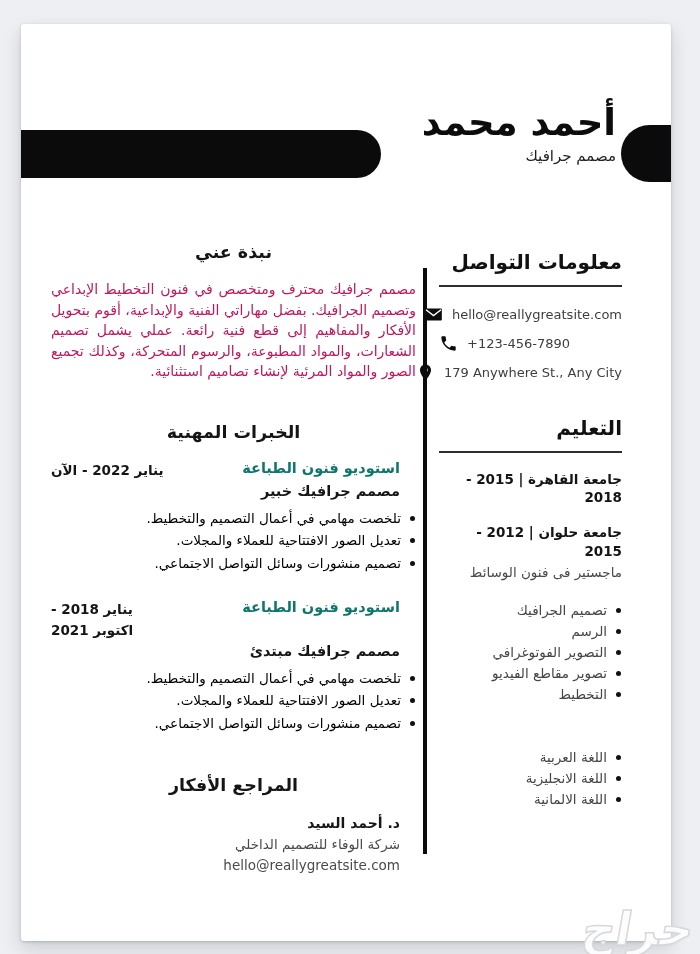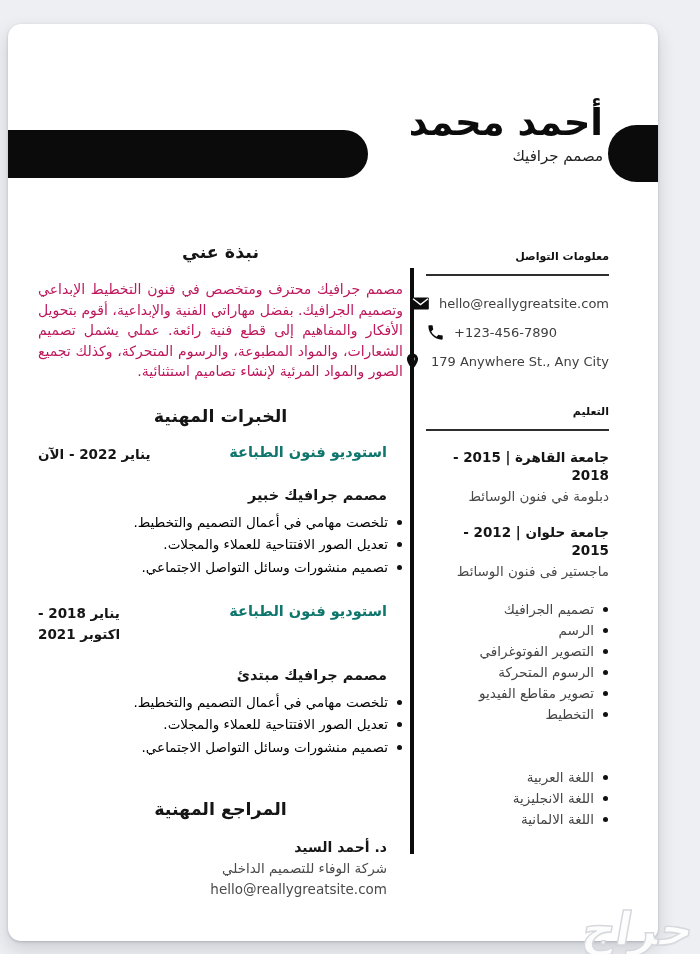--- a/index.html
+++ b/index.html
@@ -4,22 +4,22 @@
 <style>
   html,body { margin:0; padding:0; }
   body {
     width:700px; height:954px; overflow:hidden;
     background:#edeff2;
     font-family:"DejaVu Sans", sans-serif;
   }
   .stage { position:relative; width:700px; height:954px; background:#edeff2; }
 
   .page {
-    position:absolute; left:8px; top:24px; width:650px; height:917px;
-    background:#ffffff; border-radius:13px;
+    position:absolute; left:21px; top:24px; width:650px; height:917px;
+    background:#ffffff; border-radius:3px;
     box-shadow:0 1px 3px rgba(30,40,60,.22), 0 8px 18px rgba(30,40,60,.16);
   }
 
   
   .bar-left {
     position:absolute; left:0; top:106px; width:360px; height:48px;
     background:#0b0b0b; border-radius:0 24px 24px 0;
   }
   .pill-right {
     position:absolute; right:0; top:101px; width:50px; height:57px;
@@ -31,21 +31,21 @@
 
   
   .divider { position:absolute; left:402px; top:244px; width:4px; height:586px; background:#0c0c0c; }
   .columns { position:absolute; top:204px; left:0; right:0; bottom:0; display:flex; direction:rtl; overflow:hidden; }
 
   .sidebar { width:248px; box-sizing:border-box; padding:22px 49px 0 16px; }
   .main    { flex:1; box-sizing:border-box; padding:14px 7px 0 30px; }
 
   
   .s-section h3 {
-    margin:0; font-size:11px; font-weight:700; color:#111;
+    margin:0; font-size:20px; font-weight:700; color:#111;
     text-align:right; padding-bottom:11px; border-bottom:2px solid #2e2e2e;
   }
   .s-contact   { }
   .s-education { margin-top:34px; }
   .s-skills    { margin-top:20px; }
   .s-languages { margin-top:44px; }
 
   .contact-list { margin-top:18px; }
   .contact-row { display:flex; align-items:center; gap:9px; margin-bottom:10px; }
   .contact-row .c-icon { flex:0 0 auto; width:19px; height:19px; }
@@ -61,34 +61,34 @@
     position:relative; padding-right:15px; margin-bottom:2px;
     font-size:13.5px; color:#454545; line-height:19px; text-align:right;
   }
   ul.dot-list li::before {
     content:""; position:absolute; right:1px; top:7px;
     width:5px; height:5px; border-radius:50%; background:#111;
   }
 
   
   .m-heading { margin:0; font-size:17.5px; font-weight:700; color:#151515; text-align:center; }
-  .exp-heading { margin-top:24px; }
+  .exp-heading { margin-top:40px; }
   .refs-heading { margin-top:42px; }
 
   .about {
     margin:17px 0 0; font-size:14px; line-height:20.5px;
     color:#be185d; text-align:justify; text-align-last:right;
   }
 
   .job { margin-top:18px; }
   .job + .job { margin-top:26px; }
   .job-head { display:flex; align-items:flex-start; }
   .company { flex:1; font-size:14.5px; font-weight:700; color:#0f766e; text-align:right; padding-right:16px; }
   .date { width:124px; font-size:13.5px; font-weight:700; color:#161616; text-align:left; line-height:1.5; }
-  .role { margin-top:23px; font-size:14.5px; font-weight:700; color:#161616; text-align:right; padding-right:16px; }
+  .role { margin-top:3px; font-size:14.5px; font-weight:700; color:#161616; text-align:right; padding-right:16px; }
   .job ul.dot-list { margin-top:10px; }
   .job ul.dot-list li { font-size:13.5px; color:#000000; line-height:19.5px; margin-bottom:3px; }
 
   .ref { margin-top:20px; padding-right:16px; }
   .ref-name { font-size:14px; font-weight:700; color:#161616; }
   .ref-co { font-size:13.5px; color:#4a4a4a; margin-top:5px; }
   .ref-email { font-size:13.5px; color:#4a4a4a; margin-top:5px; }
 
   
   .watermark {
@@ -148,34 +148,32 @@
                   </svg>
               </span>
             </div>
           </div>
         </section>
 
         <section class="s-section s-education">
           <h3>التعليم</h3>
           <div class="edu-item">
             <div class="edu-line1">جامعة القاهرة | 2015 - 2018</div>
-            <div class="edu-line2">دبلومة في فنون الوسائط</div>
           </div>
           <div class="edu-item">
             <div class="edu-line1">جامعة حلوان | 2012 - 2015</div>
             <div class="edu-line2">ماجستير فى فنون الوسائط</div>
           </div>
         </section>
 
         <section class="s-section s-skills">
           <ul class="dot-list">
             <li>تصميم الجرافيك</li>
             <li>الرسم</li>
             <li>التصوير الفوتوغرافي</li>
-            <li>الرسوم المتحركة</li>
             <li>تصوير مقاطع الفيديو</li>
             <li>التخطيط</li>
           </ul>
         </section>
 
         <section class="s-section s-languages">
           <ul class="dot-list">
             <li>اللغة العربية</li>
             <li>اللغة الانجليزية</li>
             <li>اللغة الالمانية</li>
@@ -209,21 +207,21 @@
             <div class="date">يناير 2018 - اكتوبر 2021</div>
           </div>
           <div class="role">مصمم جرافيك مبتدئ</div>
           <ul class="dot-list">
             <li>تلخصت مهامي في أعمال التصميم والتخطيط.</li>
             <li>تعديل الصور الافتتاحية للعملاء والمجلات.</li>
             <li>تصميم منشورات وسائل التواصل الاجتماعي.</li>
           </ul>
         </div>
 
-        <h2 class="m-heading refs-heading">المراجع المهنية</h2>
+        <h2 class="m-heading refs-heading">المراجع الأفكار</h2>
 
         <div class="ref">
           <div class="ref-name">د. أحمد السيد</div>
           <div class="ref-co">شركة الوفاء للتصميم الداخلي</div>
           <div class="ref-email">hello@reallygreatsite.com</div>
         </div>
 
       </main>
     </div>
   </div>

